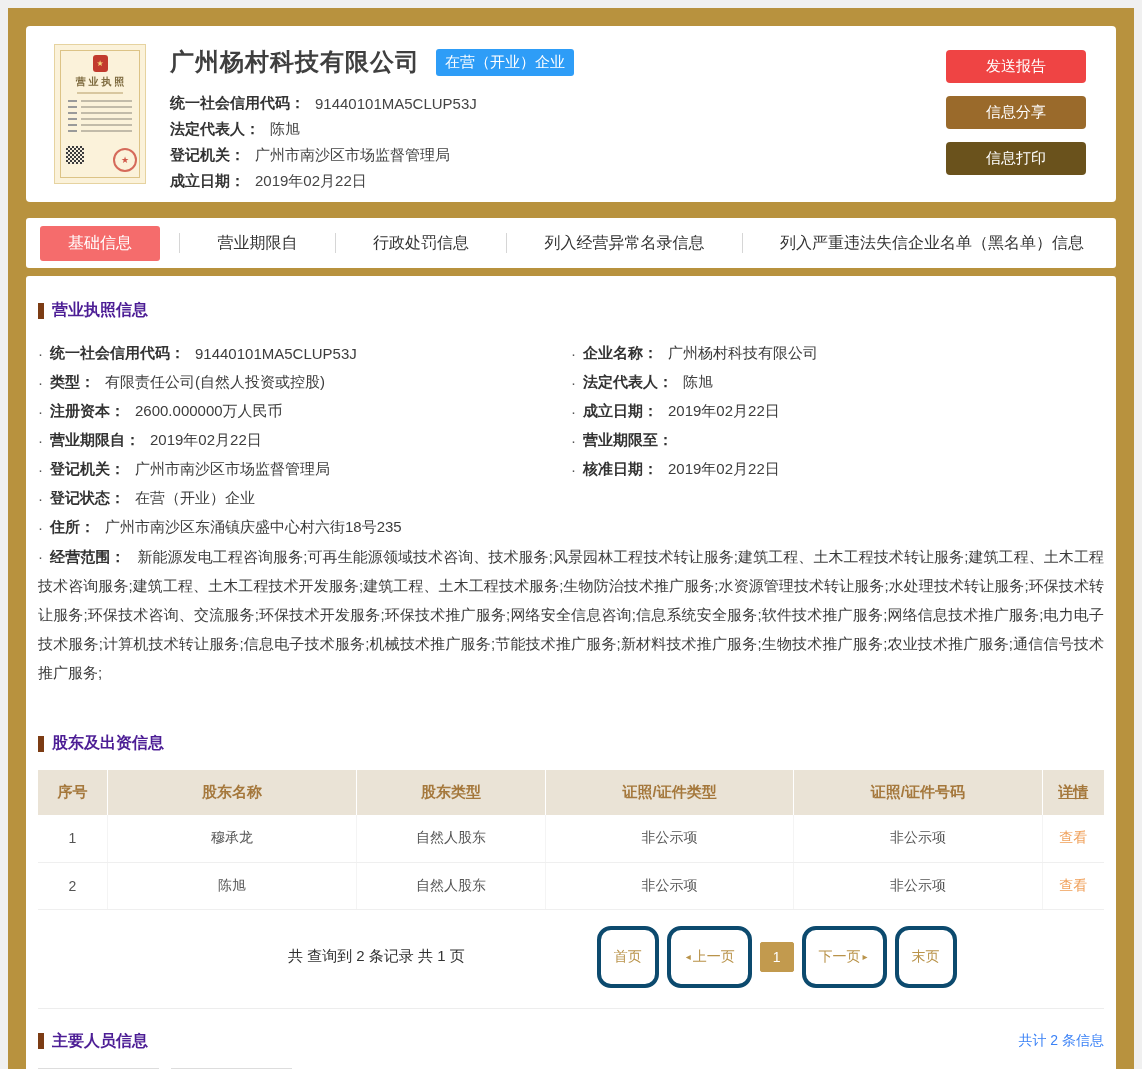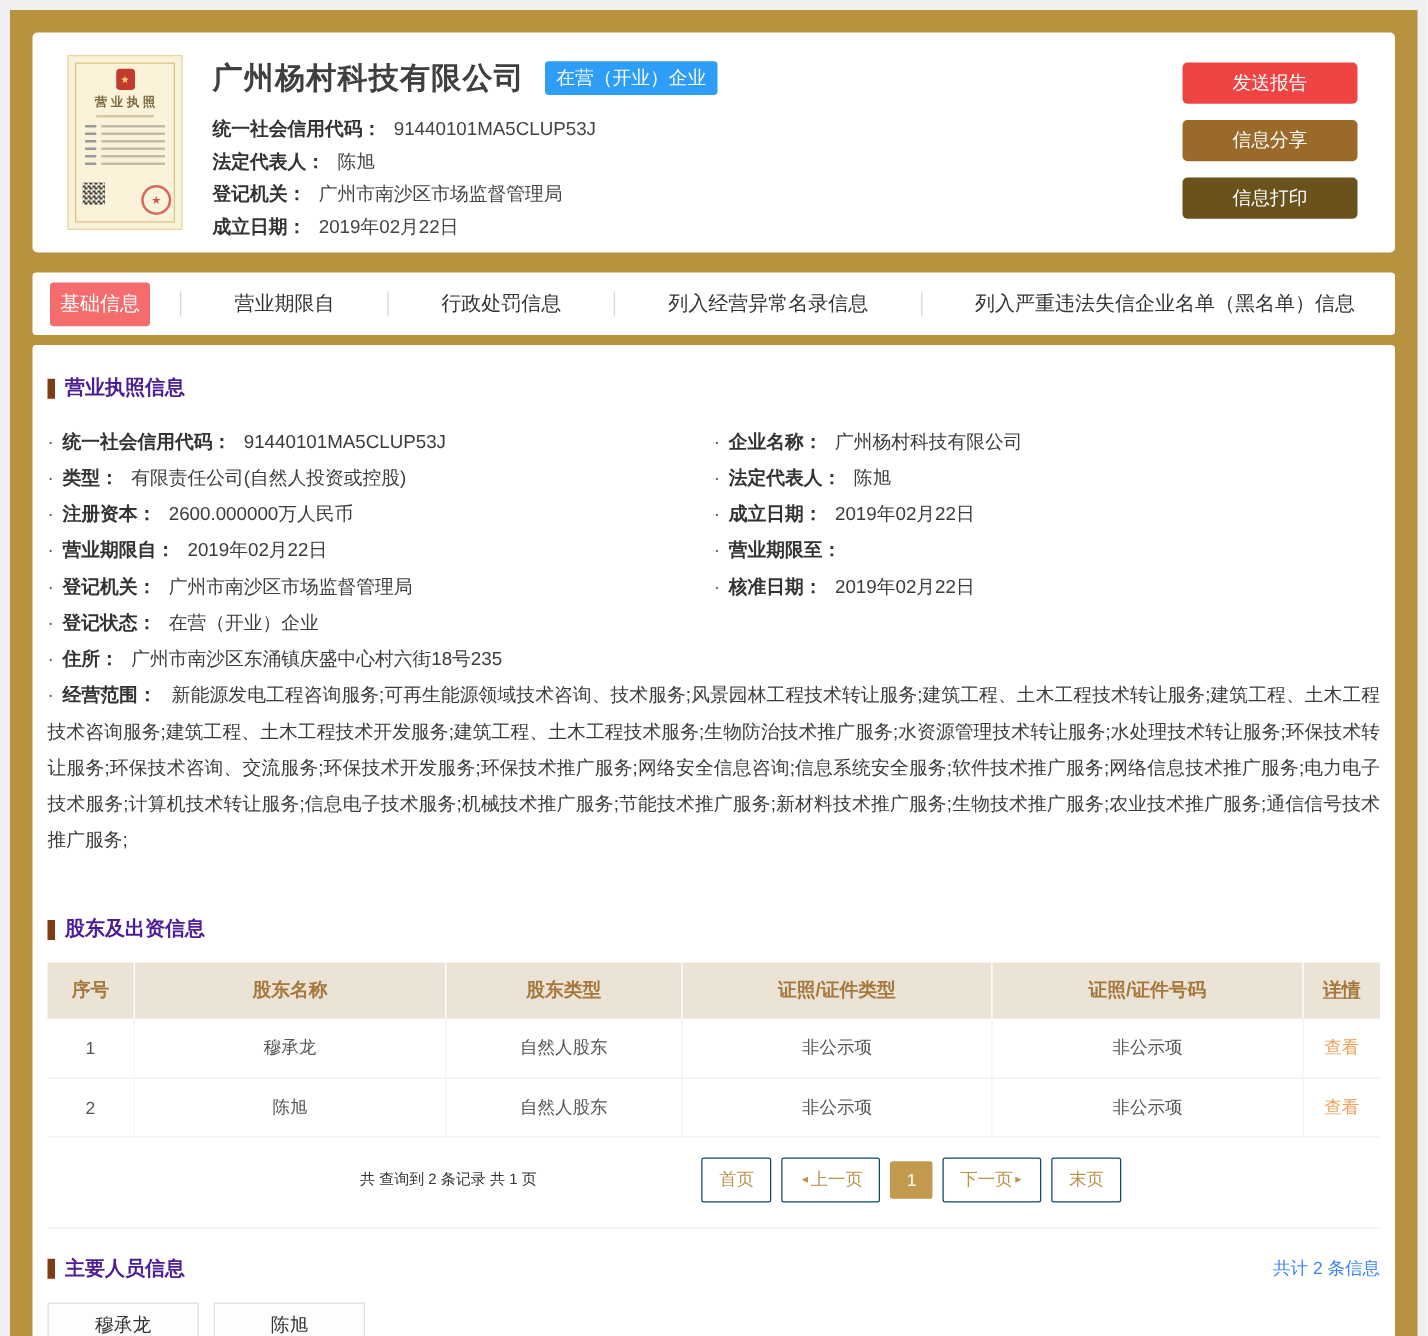--- a/index.html
+++ b/index.html
@@ -52,21 +52,21 @@
   .hbtn { width: 140px; height: 33px; border: none; border-radius: 4px; color: #fff;
     font-size: 15px; cursor: pointer; font-family: inherit; }
   .hbtn.send  { background: #ef4444; }
   .hbtn.share { background: #9a6a2b; }
   .hbtn.print { background: #6a521c; }
 
   
   .tab-bar { margin-top: 16px; height: 50px; border-radius: 3px;
     display: flex; align-items: center; justify-content: space-between; padding: 0 14px; }
   .tab { font-size: 16px; color: #333; padding: 7px 18px; cursor: pointer; white-space: nowrap; }
-  .tab.active { background: #f56c6c; color: #fff; border-radius: 3px; padding: 7px 8px; }
+  .tab.active { background: #f56c6c; color: #fff; border-radius: 3px; padding: 7px 28px; }
   .tab-sep { width: 1px; height: 20px; background: #d6d6d6; }
 
   
   .main-panel { margin-top: 8px; border-radius: 3px; padding: 24px 12px 40px; min-height: 840px; }
   .section-title { display: flex; align-items: center; font-size: 16px; font-weight: bold; color: #4c1d95; }
   .section-bar { width: 6px; height: 16px; background: #7c3c14; margin-right: 8px; }
 
   .fields-grid { margin-top: 18px; display: grid; grid-template-columns: 1fr 1fr; }
   .field { display: flex; align-items: center; height: 29px; font-size: 15px; }
   .field.full { grid-column: 1 / -1; }
@@ -81,24 +81,24 @@
   table.sh-table { width: 100%; border-collapse: collapse; table-layout: fixed; margin-top: 16px; }
   .sh-table th { background: #eae3d6; color: #a5783c; font-size: 15px; font-weight: bold;
     height: 45px; border-right: 1px solid #fff; }
   .sh-table th:last-child { border-right: none; text-decoration: underline; }
   .sh-table td { height: 47px; text-align: center; font-size: 14px; color: #555;
     border-bottom: 1px solid #efefef; border-right: 1px solid #f4f4f4; background: #fff; }
   .sh-table td:last-child { border-right: none; }
   .view-link { color: #f0a05a; text-decoration: none; cursor: pointer; }
 
   .pagination-row { margin-top: 16px; display: flex; align-items: center; }
-  .pg-summary { margin-left: 250px; font-size: 12px; color: #333; }
+  .pg-summary { margin-left: 250px; font-size: 15px; color: #333; }
   .pg-group { margin-left: 128px; display: flex; align-items: center; }
-  .pg-btn { border: 1px solid #0c4a6e; background: #fff; color: #b9934a; font-size: 14px;
-    padding: 8px 13px; margin: 0 4px; border-radius: 2px; cursor: pointer; font-family: inherit;
+  .pg-btn { border: 4px solid #0c4a6e; background: #fff; color: #b9934a; font-size: 14px;
+    padding: 18px 13px; margin: 0 4px; border-radius: 14px; cursor: pointer; font-family: inherit;
     display: flex; align-items: center; }
   .pg-btn .arrow { font-size: 10px; margin: 0 2px; }
   .pg-current { background: #c29a4e; border: 1px solid #c29a4e; color: #fff; font-size: 14px;
     padding: 6px 12px; margin: 0 4px; border-radius: 2px; cursor: default; }
 
   .sh-divider { margin-top: 20px; border-top: 1px solid #ededed; }
 
   
   .key-people { margin-top: 22px; }
   .kp-head { display: flex; align-items: center; justify-content: space-between; }

